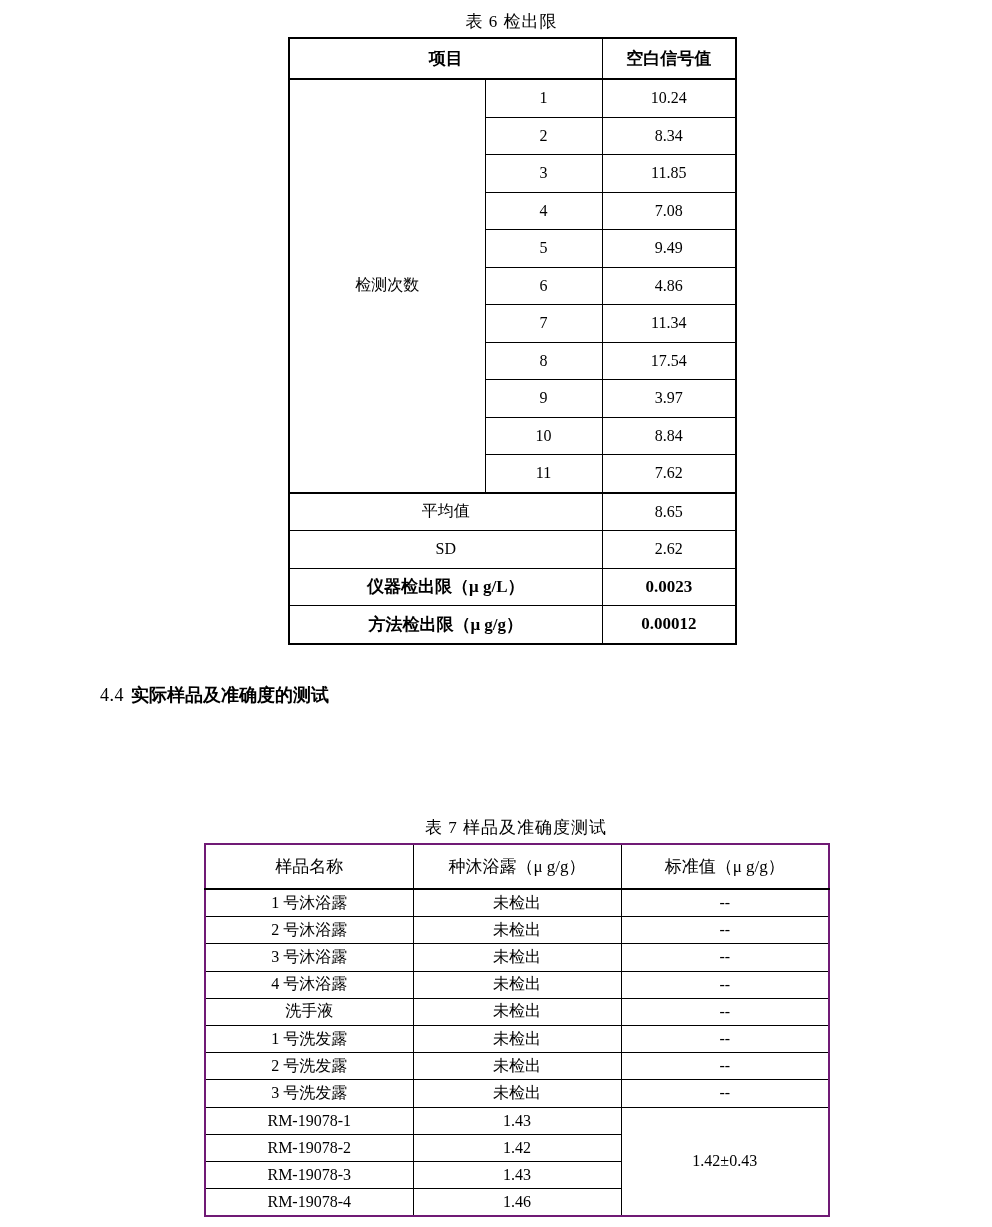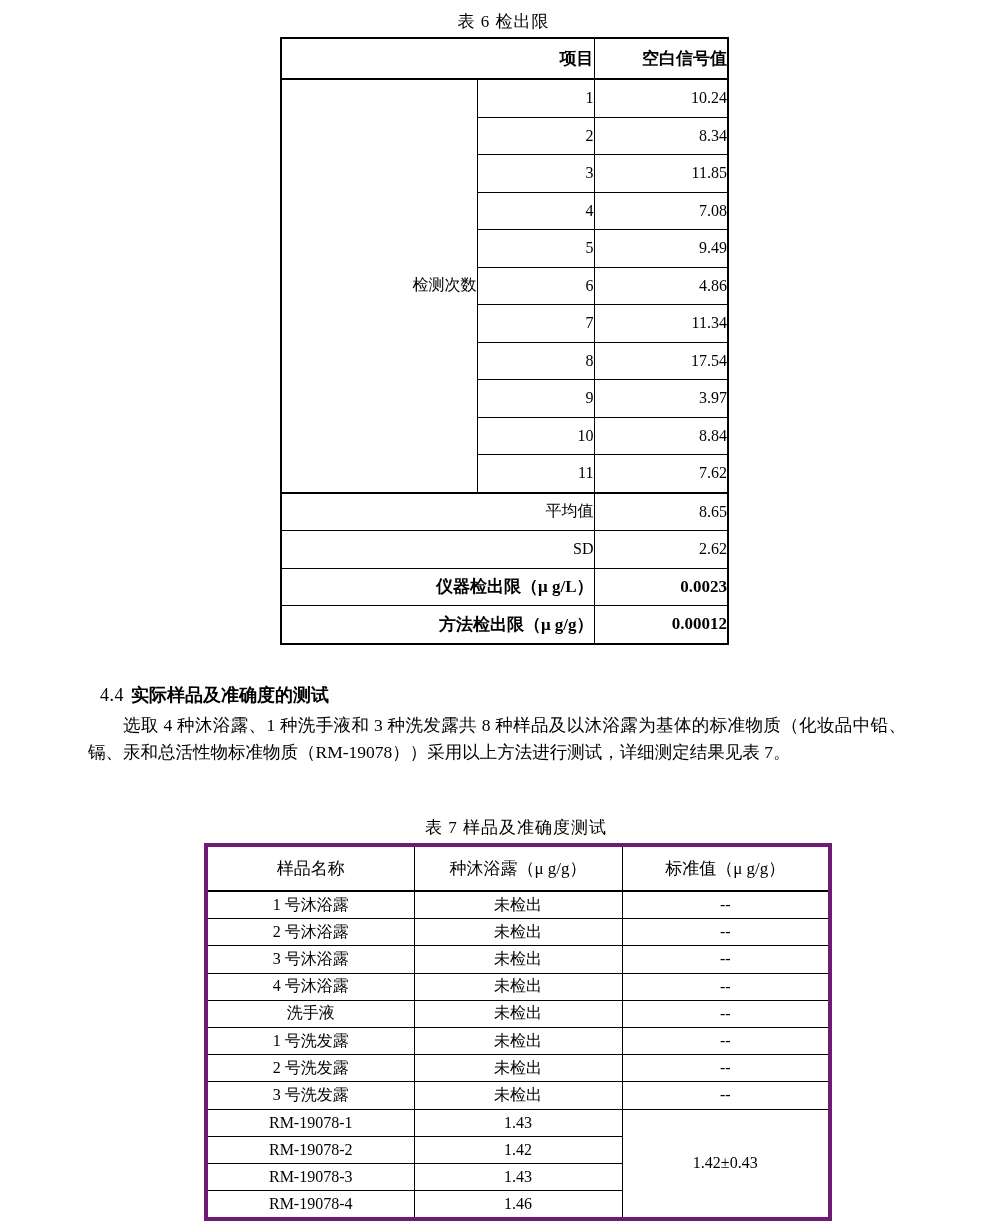--- a/index.html
+++ b/index.html
@@ -22,36 +22,36 @@
   
   .tbl-title {
     text-align: center;
     font-size: 17px;
     letter-spacing: 1px;
   }
 
   
   .t6-wrap {
     position: absolute;
-    left: 280px;
+    left: 288px;
     top: 10px;
     width: 447px;
   }
   .t6-wrap .tbl-title { margin-bottom: 4px; }
   table {
     border-collapse: collapse;
     table-layout: fixed;
   }
   .t6 {
     width: 447px;
     border: 2px solid #000;
   }
   .t6 th, .t6 td {
     border: 1px solid #000;
-    text-align: right;
+    text-align: center;
     vertical-align: middle;
     font-size: 16px;
     font-weight: normal;
     padding: 0;
     overflow: hidden;
   }
   .t6 .hdr th {
     font-weight: bold;
     height: 39px;
     border-bottom: 2px solid #000;
@@ -86,21 +86,21 @@
   .t7-wrap {
     position: absolute;
     left: 184px;
     top: 816px;
     width: 624px;
     padding-left: 20px;
   }
   .t7-wrap .tbl-title { margin-bottom: 4px; }
   .t7 {
     width: 624px;
-    border: 4px solid #701a75;
+    border: 2px solid #701a75;
   }
   .t7 th, .t7 td {
     border: 1px solid #000;
     text-align: center;
     vertical-align: middle;
     font-size: 16px;
     font-weight: normal;
     padding: 0;
     overflow: hidden;
   }
@@ -191,21 +191,20 @@
         <td colspan="2" class="boldcell">方法检出限（μ g/g）</td>
         <td class="boldcell">0.00012</td>
       </tr>
     </tbody>
       </table>
   </div>
 
   <div class="section-heading">
     <span class="num">4.4</span><span class="txt">实际样品及准确度的测试</span>
   </div>
-  <div class="para">选取 4 种沐浴露、1 种洗手液和 3 种洗发露共 8 种样品及以沐浴露为基体的标准物质（化妆品中铅、镉、汞和总活性物标准物质（RM-19078））采用以上方法进行测试，详细测定结果见表 7。</div>
 
   <div class="t7-wrap">
     <div class="tbl-title">表 7 样品及准确度测试</div>
     <table class="t7">
       <colgroup>
         <col style="width:208px">
           <col style="width:208px">
           <col style="width:208px">
       </colgroup>
       <tbody>

